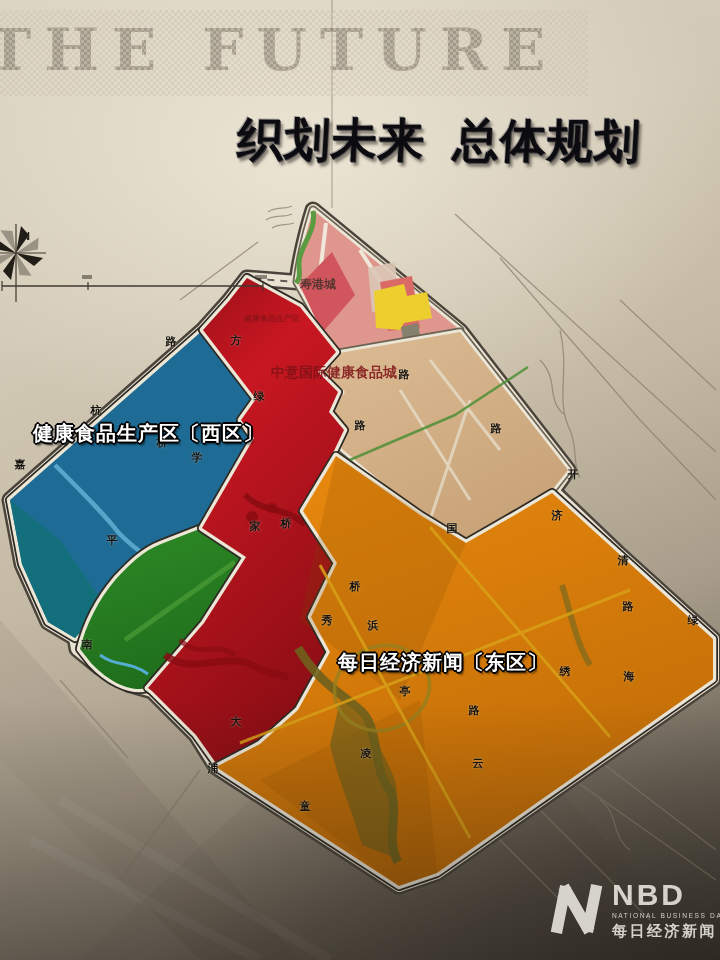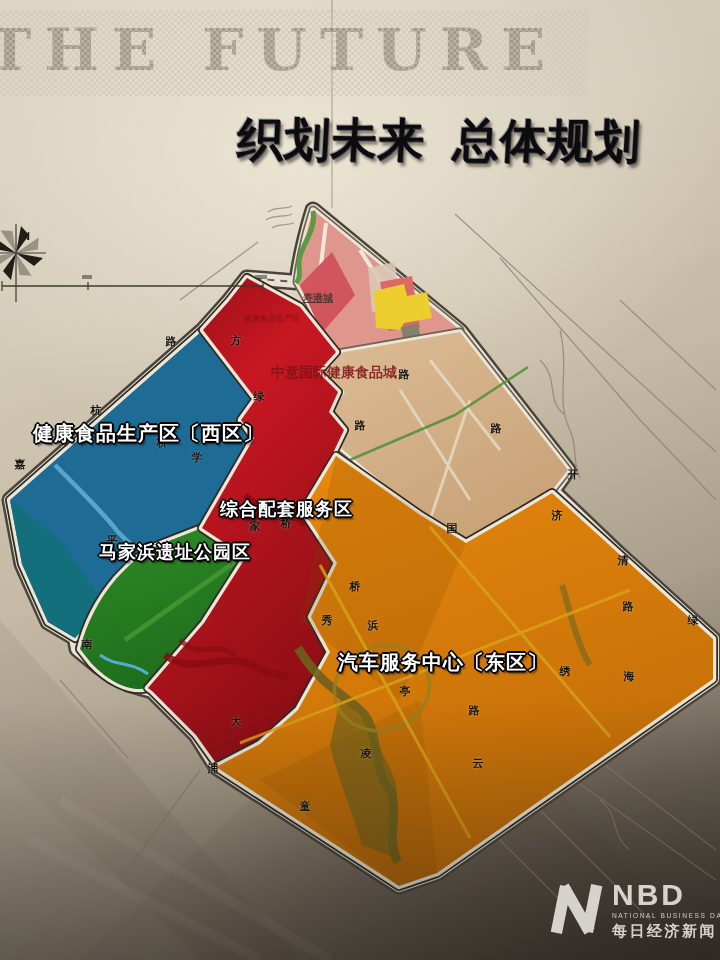--- a/index.html
+++ b/index.html
@@ -226,21 +226,21 @@
   <rect x="0" y="700" width="720" height="260" fill="url(#fadeDown)"></rect>
   <defs>
     <linearGradient id="fadeDown" x1="0" y1="0" x2="0" y2="1">
       <stop offset="0" stop-color="rgba(30,26,20,0)"></stop>
       <stop offset="1" stop-color="rgba(30,26,20,.42)"></stop>
     </linearGradient>
   </defs>
 </svg>
 
 <div class="layer" id="poi-layer">
-    <span class="poi" style="left: 318px; top: 298px; font-size: 10px; color: rgb(74, 51, 44); opacity: 0.9; text-decoration: underline;">寿港城</span>
+    <span class="poi" style="left: 318px; top: 284px; font-size: 12px; color: rgb(74, 51, 44); opacity: 0.9;">寿港城</span>
     <span class="poi" style="left: 272px; top: 318px; font-size: 8px; color: rgb(138, 20, 24); opacity: 0.85;">健康食品生产区</span>
     <span class="poi" style="left: 334px; top: 373px; font-size: 14px; color: rgb(126, 18, 22); opacity: 0.85;">中意国际健康食品城</span>
   </div>
 <div class="layer" id="road-layer">
     <span class="road-ch" style="left: 96px; top: 410px;">杭</span>
     <span class="road-ch" style="left: 20px; top: 464px;">嘉</span>
     <span class="road-ch" style="left: 171px; top: 341px;">路</span>
     <span class="road-ch" style="left: 236px; top: 340px;">方</span>
     <span class="road-ch" style="left: 259px; top: 396px;">绿</span>
     <span class="road-ch" style="left: 162px; top: 442px;">桥</span>
@@ -266,23 +266,21 @@
     <span class="road-ch" style="left: 405px; top: 691px;">亭</span>
     <span class="road-ch" style="left: 236px; top: 721px;">大</span>
     <span class="road-ch" style="left: 213px; top: 768px;">浦</span>
     <span class="road-ch" style="left: 305px; top: 806px;">童</span>
     <span class="road-ch" style="left: 366px; top: 753px;">凌</span>
     <span class="road-ch" style="left: 478px; top: 763px;">云</span>
     <span class="road-ch" style="left: 474px; top: 710px;">路</span>
   </div>
 <div class="layer" id="zone-label-layer">
     <span class="zone-label" style="left: 33px; top: 420px; font-size: 20px;">健康食品生产区〔西区〕</span>
-    <span class="zone-label" style="left: 220px; top: 497px; font-size: 18px;">综合配套服务区</span>
-    <span class="zone-label" style="left: 99px; top: 540px; font-size: 18px;">马家浜遗址公园区</span>
-    <span class="zone-label" style="left: 338px; top: 649px; font-size: 20px;">汽车服务中心〔东区〕</span>
+    <span class="zone-label" style="left: 338px; top: 649px; font-size: 20px;">每日经济新闻〔东区〕</span>
   </div>
 
 <div class="title">
   <span>织划未来</span><span class="gap"></span><span>总体规划</span>
 </div>
 
 <div class="nbd">
   <svg class="nbd-mark" viewBox="0 0 56 54">
     <path d="M10,50 L19,5 M17,5 L42,49 M40,49 L49,4" stroke="#f1eee8" stroke-width="11" fill="none"></path>
   </svg>

